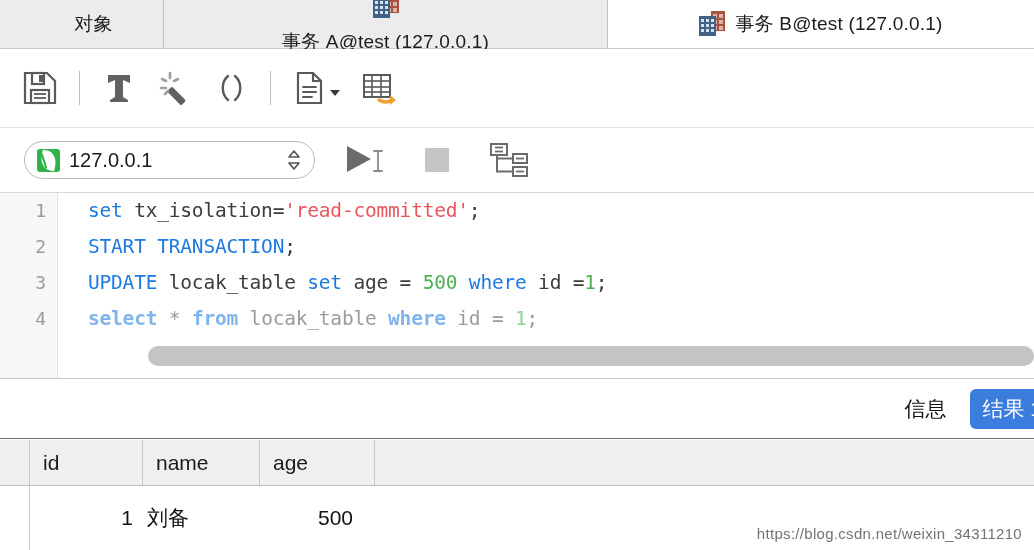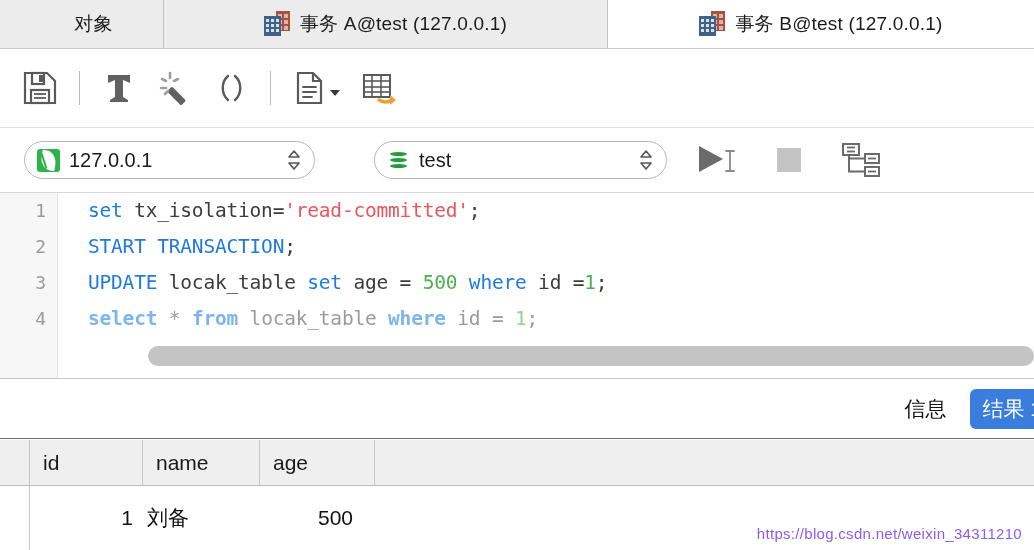--- a/index.html
+++ b/index.html
@@ -36,20 +36,21 @@
   }
   .tab-objects {
     width: 140px;
     border-right: 1px solid #c2c2c2;
     margin-left: 24px;
   }
   .tab-a {
     width: 444px;
     background: #ececec;
     border-right: 1px solid #c2c2c2;
+    flex-direction: column;
   }
   .tab-b {
     flex: 1;
     background: #ffffff;
   }
   .tab-label { letter-spacing: 0.2px; }
 
   
   .bld-icon { position: relative; width: 26px; height: 26px; flex: 0 0 26px; }
   .bld-icon .back {
@@ -292,21 +293,21 @@
   }
   .gc-corner { width: 30px; border-right: 1px solid #c6c6c6; padding: 0; }
   .gc-id   { width: 113px; justify-content: flex-end; padding-right: 10px; }
   .gc-name { width: 117px; justify-content: flex-start; padding-left: 4px; text-align: center; }
   .gc-age  { width: 115px; justify-content: flex-end; padding-right: 22px; }
   .gc-pad  { flex: 1; }
 
   .watermark {
     position: absolute; right: 12px; bottom: 8px;
     font-size: 15px;
-    color: #8b5cf6;
+    color: #737373;
     user-select: none;
     white-space: nowrap;
     letter-spacing: 0.3px;
   }
 </style>
 </head>
 <body>
 
 <div id="app">
 
@@ -413,32 +414,20 @@
 
     <div class="select-box select-host">
       <span class="conn-ico leaf-ico"></span>
       <span class="select-text">127.0.0.1</span>
       <svg class="stepper" viewBox="0 0 16 24">
         <path d="M8 3 L13 9 H3 z" fill="none" stroke="#555" stroke-width="1.6" stroke-linejoin="round"></path>
         <path d="M8 21 L13 15 H3 z" fill="none" stroke="#555" stroke-width="1.6" stroke-linejoin="round"></path>
       </svg>
     </div>
 
-    <div class="select-box select-db">
-      <span class="conn-ico db-ico">
-        <span style="top:2px;"></span>
-          <span style="top:8px;"></span>
-          <span style="top:14px;"></span>
-      </span>
-      <span class="select-text">test</span>
-      <svg class="stepper" viewBox="0 0 16 24">
-        <path d="M8 3 L13 9 H3 z" fill="none" stroke="#555" stroke-width="1.6" stroke-linejoin="round"></path>
-        <path d="M8 21 L13 15 H3 z" fill="none" stroke="#555" stroke-width="1.6" stroke-linejoin="round"></path>
-      </svg>
-    </div>
 
     <div class="run-btn">
       <svg width="52" height="40" viewBox="0 0 52 40">
         <path d="M6 6 L30 19 L6 32 z" fill="#6b6b6b"></path>
         <g stroke="#8a8a8a" stroke-width="1.8" stroke-linecap="round">
           <line x1="37" y1="11" x2="37" y2="31"></line>
           <line x1="33" y1="11" x2="41" y2="11"></line>
           <line x1="33" y1="31" x2="41" y2="31"></line>
         </g>
       </svg>

